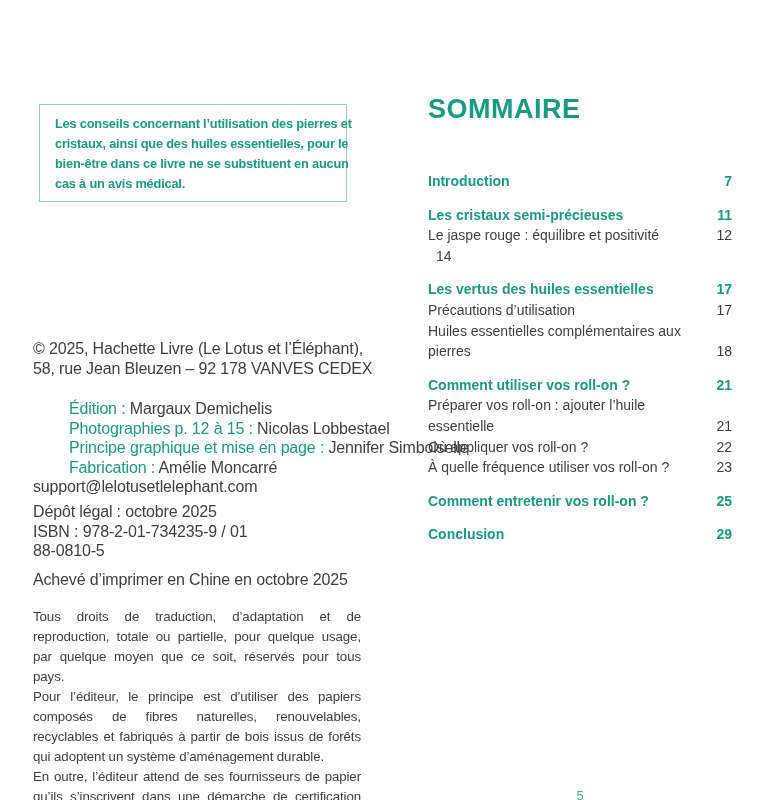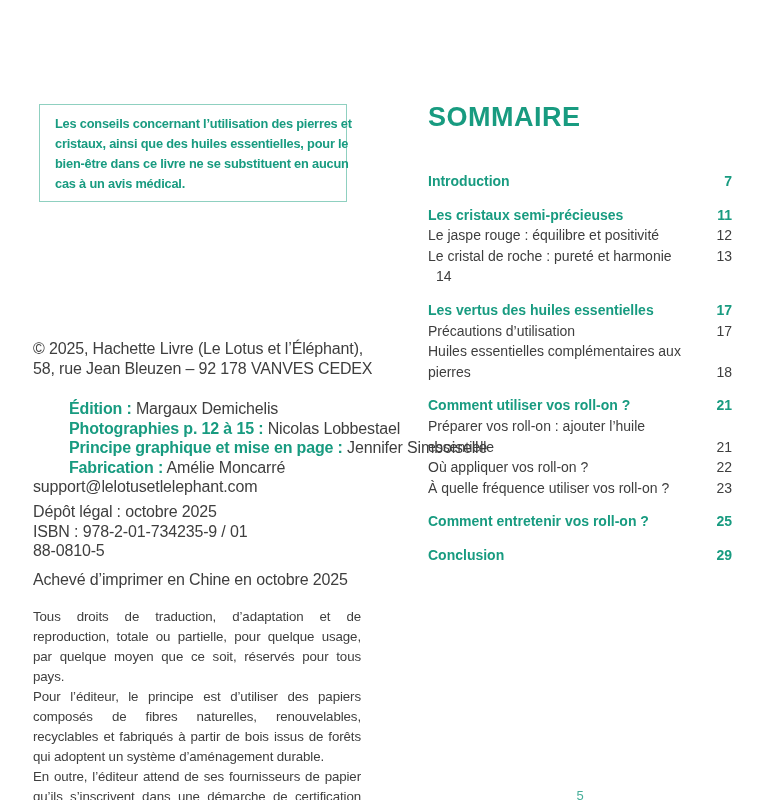--- a/index.html
+++ b/index.html
@@ -18,28 +18,28 @@
     border:1px solid var(--box-border);
     padding:9px 10px 7px 15px;
     color:var(--accent);font-weight:700;font-size:12.8px;line-height:20px;
     letter-spacing:-0.2px;
   }
   .disc-line{white-space:nowrap;}
   .lblock{position:absolute;left:33px;font-size:16px;letter-spacing:-0.15px;line-height:20px;}
   .lblock .line{white-space:nowrap;}
   .copyright{top:307px;}
   .credits{top:367px;line-height:19.6px;}
-  .credit-label{color:var(--accent);font-weight:700;padding-left:36px;}
+  .credit-label{color:var(--accent);font-weight:400;padding-left:36px;}
   .legal{top:470px;line-height:19.5px;}
   .printed{top:538px;}
   .rights{top:575px;width:328px;text-align:justify;font-size:13.3px;line-height:20px;letter-spacing:-0.1px;}
   .rights p{margin:0;}
   
   .toc-title{
-    position:absolute;left:428px;top:52px;
+    position:absolute;left:428px;top:44px;
     font-size:27px;font-weight:700;letter-spacing:0.5px;color:var(--accent);
   }
   .toc-list{position:absolute;left:428px;top:139px;width:304px;}
   .toc-row{
     display:flex;justify-content:space-between;align-items:baseline;
     font-size:14px;line-height:20.6px;white-space:nowrap;
   }
   .toc-row.section{color:var(--accent);font-weight:700;margin-top:13px;}
   .toc-list .toc-row.section:first-child{margin-top:0;}
   .toc-label{overflow:visible;}
@@ -99,24 +99,20 @@
       </div>
       <div class="toc-row section">
         <span class="toc-label">Les cristaux semi-précieuses</span>
         <span class="toc-page">11</span>
       </div>
       <div class="toc-row">
         <span class="toc-label">Le jaspe rouge : équilibre et positivité</span>
         <span class="toc-page">12</span>
       </div>
       <div class="toc-row">
-        <span class="toc-label">Le cristal de roche : pureté et harmonie</span>
-        <span class="toc-page">13</span>
-      </div>
-      <div class="toc-row">
         <span class="toc-page">14</span>
       </div>
       <div class="toc-row section">
         <span class="toc-label">Les vertus des huiles essentielles</span>
         <span class="toc-page">17</span>
       </div>
       <div class="toc-row">
         <span class="toc-label">Précautions d’utilisation</span>
         <span class="toc-page">17</span>
       </div>

